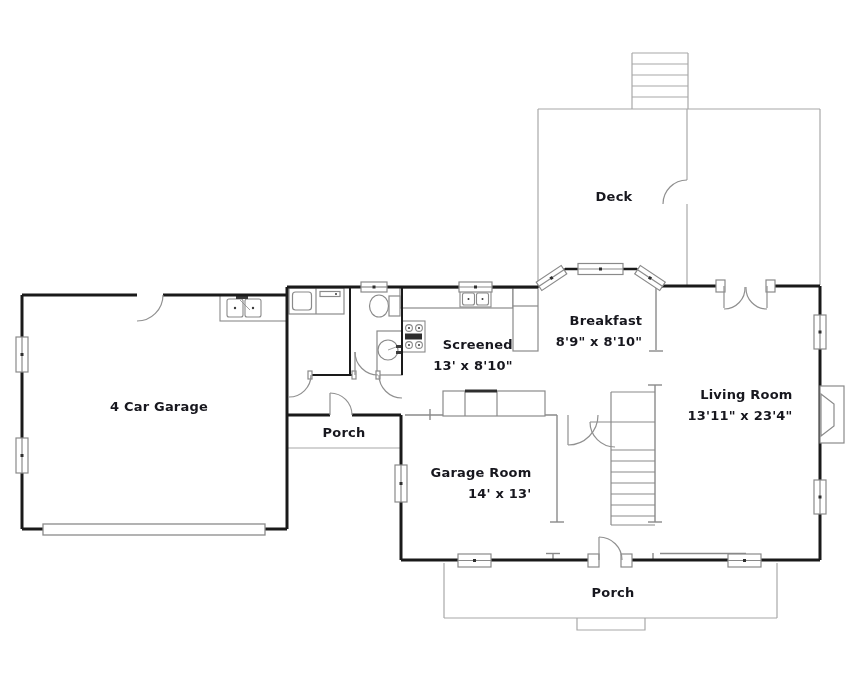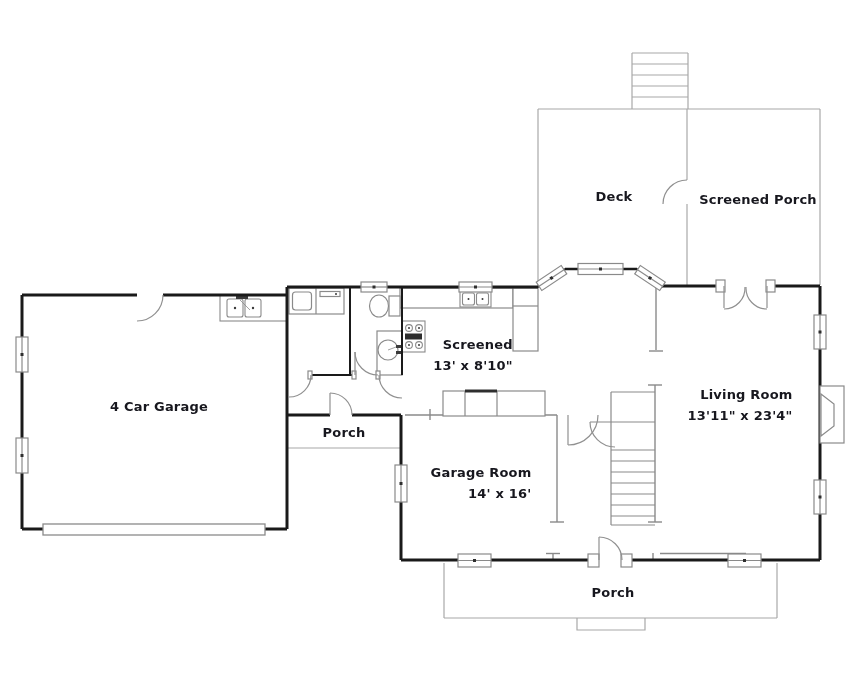--- a/index.html
+++ b/index.html
@@ -311,36 +311,37 @@
 
   <div class="room-label" style="left:344px;top:432px;">
     <span>Porch</span>
   </div>
 
   <div class="room-label" style="left:473px;top:355px;">
     <span>Screened</span>
     <span class="dims">13' x 8'10"</span>
   </div>
 
+  <div class="room-label" style="left:599px;top:331px;">
+    <span>Breakfast</span>
+    <span class="dims">8'9" x 8'10"</span>
+  </div>
 
   <div class="room-label" style="left:740px;top:405px;">
     <span>Living Room</span>
     <span class="dims">13'11" x 23'4"</span>
   </div>
 
   <div class="room-label" style="left:481px;top:483px;">
     <span>Garage Room</span>
-    <span class="dims">14' x 16'</span>
+    <span class="dims">14' x 13'</span>
   </div>
 
   <div class="room-label" style="left:614px;top:196px;">
     <span>Deck</span>
   </div>
 
-  <div class="room-label" style="left:758px;top:199px;">
-    <span>Screened Porch</span>
-  </div>
 
   <div class="room-label" style="left:613px;top:592px;">
     <span>Porch</span>
   </div>
 
 </div>
 
 </body></html>

